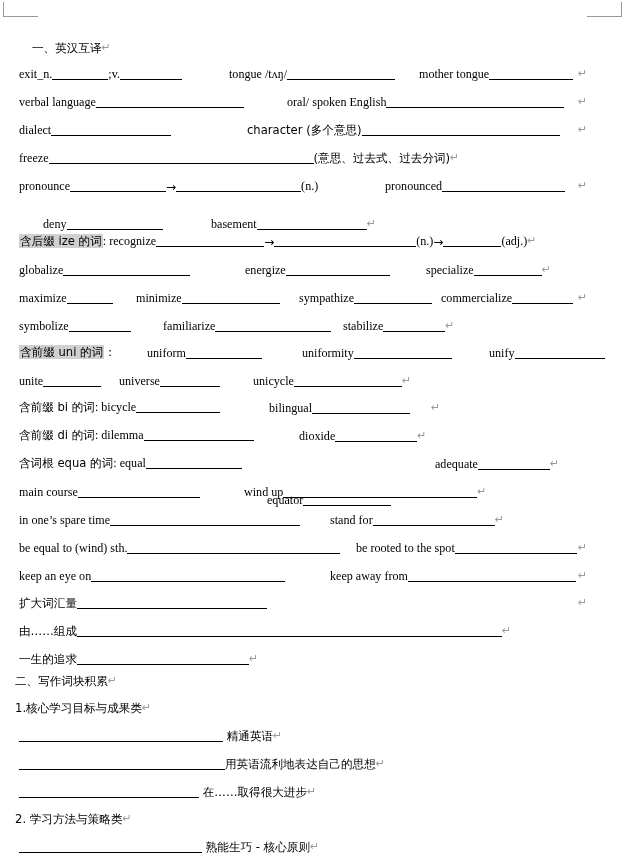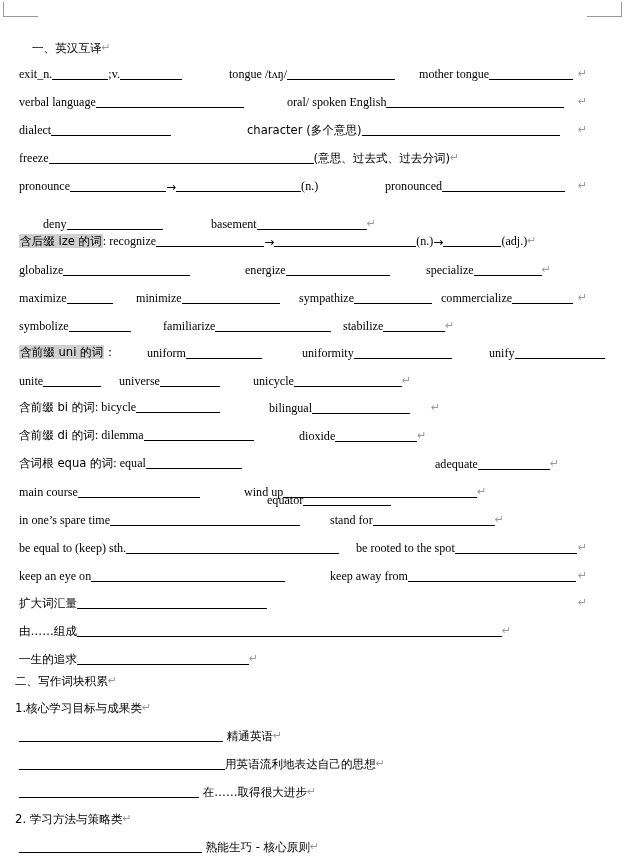--- a/index.html
+++ b/index.html
@@ -295,21 +295,21 @@
       <span class="seg txt" style="left:0px; top:6px;">
         <span>in one’s spare time</span><span class="blank" style="width:190px;"></span>
       </span>
       <span class="seg txt" style="left:311px; top:6px;">
         <span>stand for</span><span class="blank" style="width:122px;"></span><span class="pil">↵</span>
       </span>
     </div>
 
     <div class="row" style="position:absolute; top:536px; left:0; width:590px;">
       <span class="seg txt" style="left:0px; top:6px;">
-        <span>be equal to (keep) sth.</span><span class="blank" style="width:213px;"></span>
+        <span>be equal to (wind) sth.</span><span class="blank" style="width:213px;"></span>
       </span>
       <span class="seg txt" style="left:337px; top:6px;">
         <span>be rooted to the spot</span><span class="blank" style="width:122px;"></span>
       </span>
       <span class="seg pil" style="left:559px; top:6px;">↵</span>
     </div>
 
     <div class="row" style="position:absolute; top:564px; left:0; width:590px;">
       <span class="seg txt" style="left:0px; top:6px;">
         <span>keep an eye on</span><span class="blank" style="width:194px;"></span>

